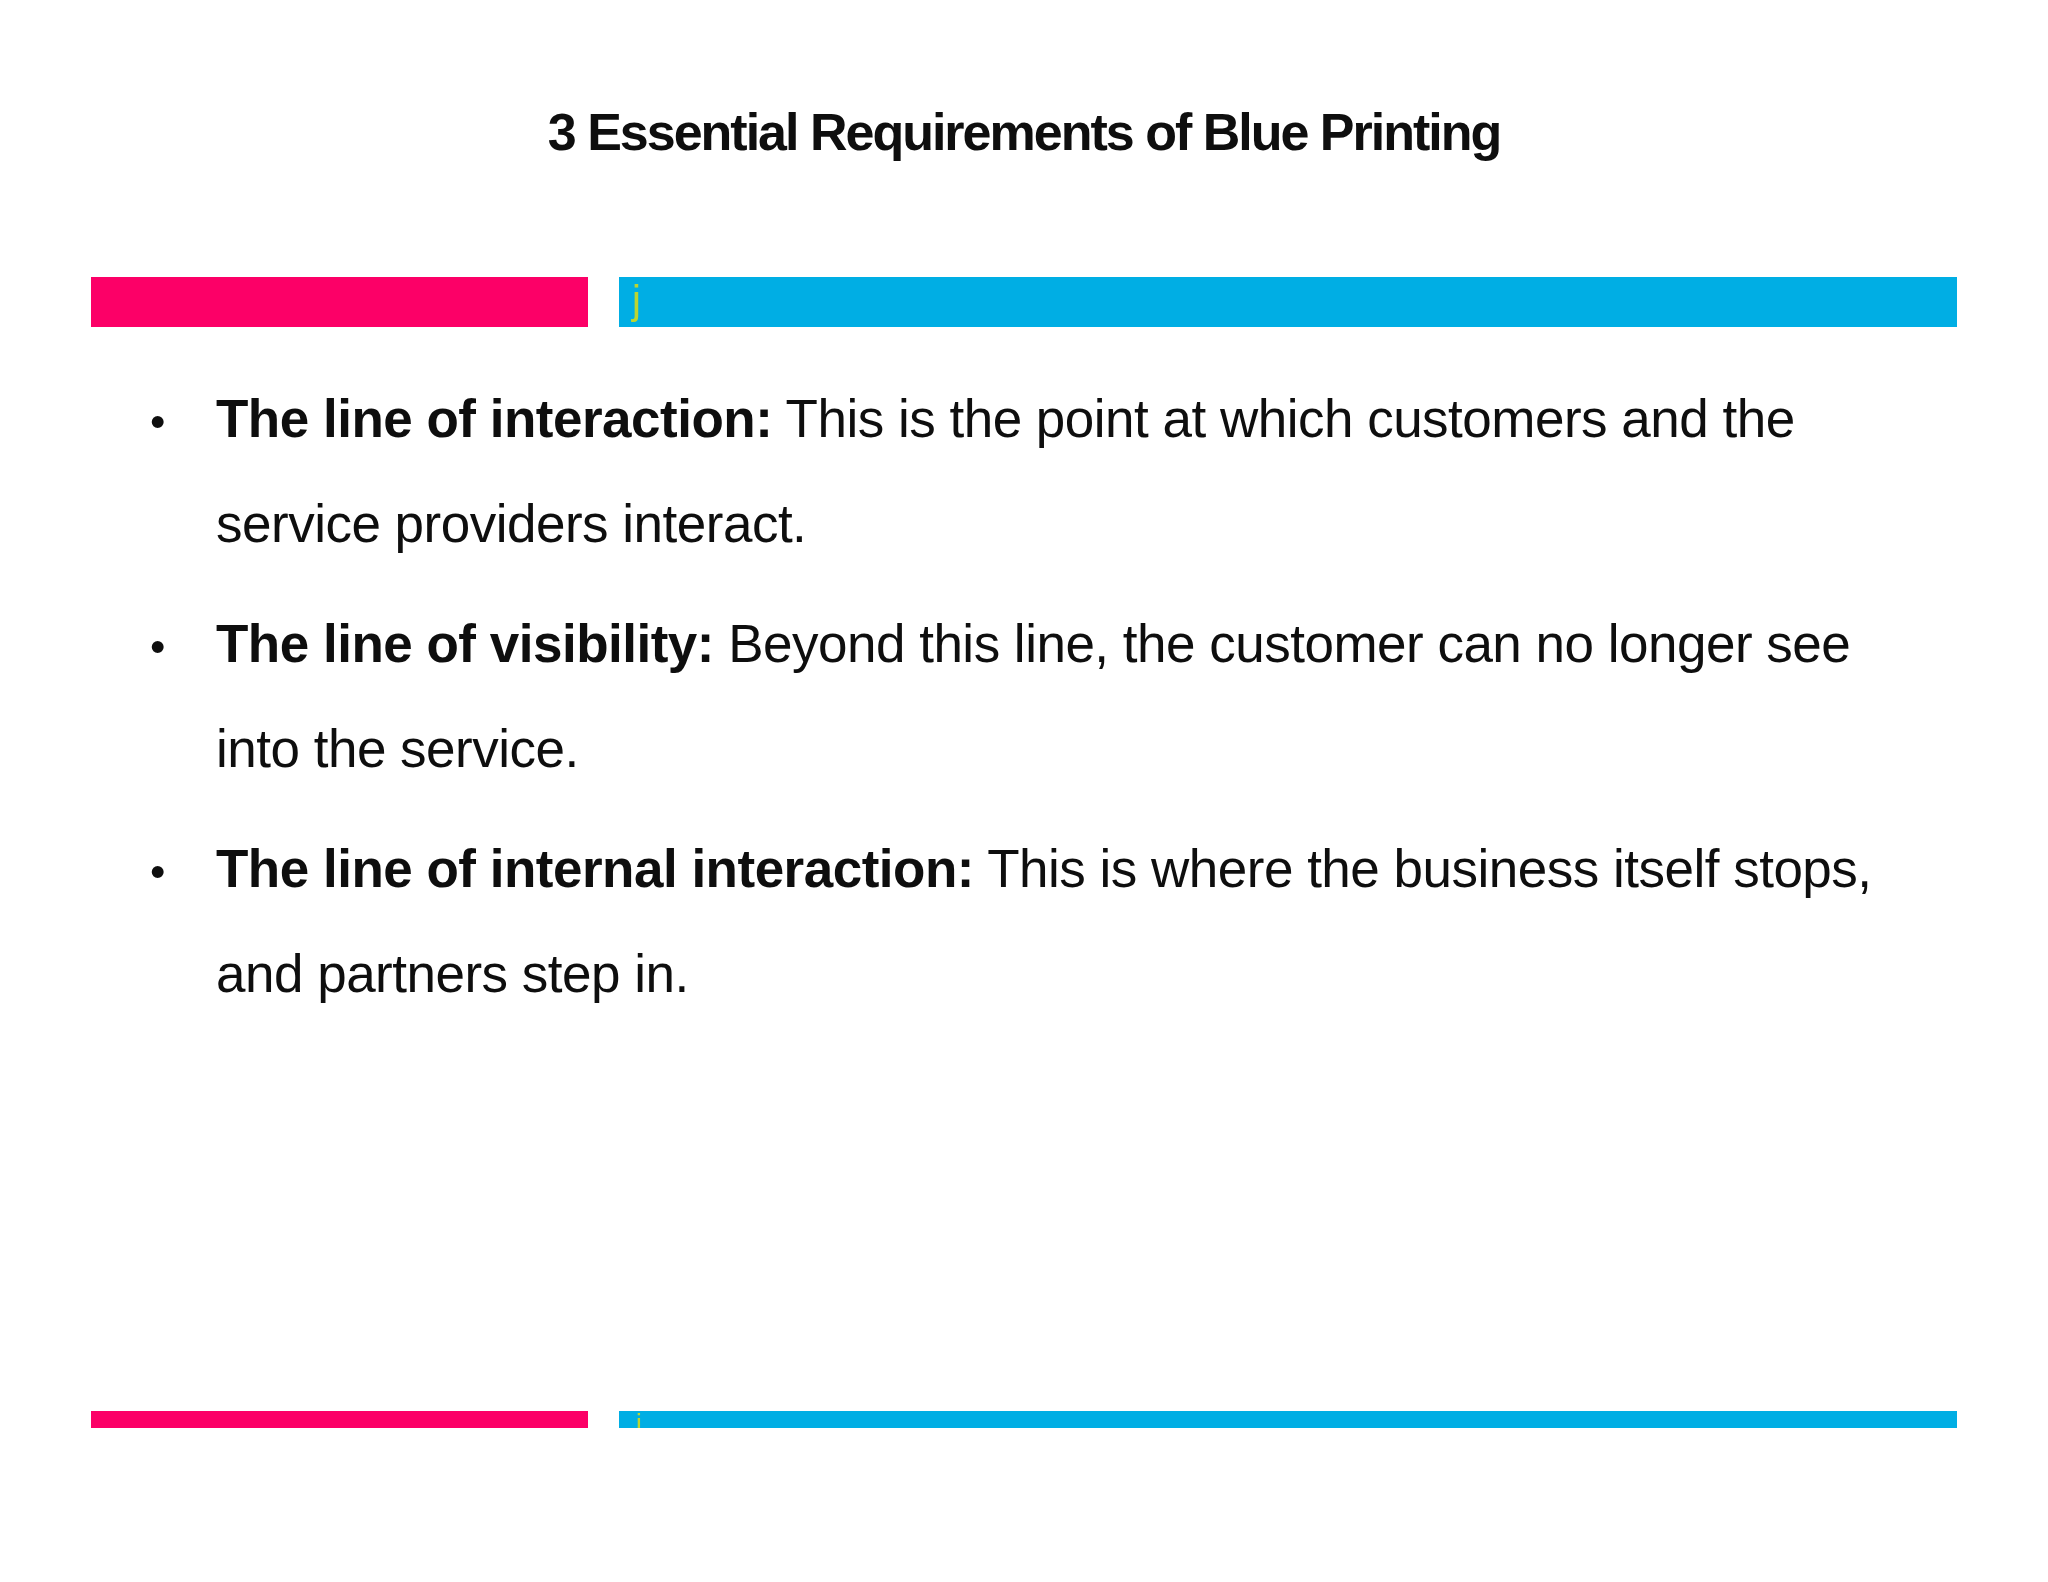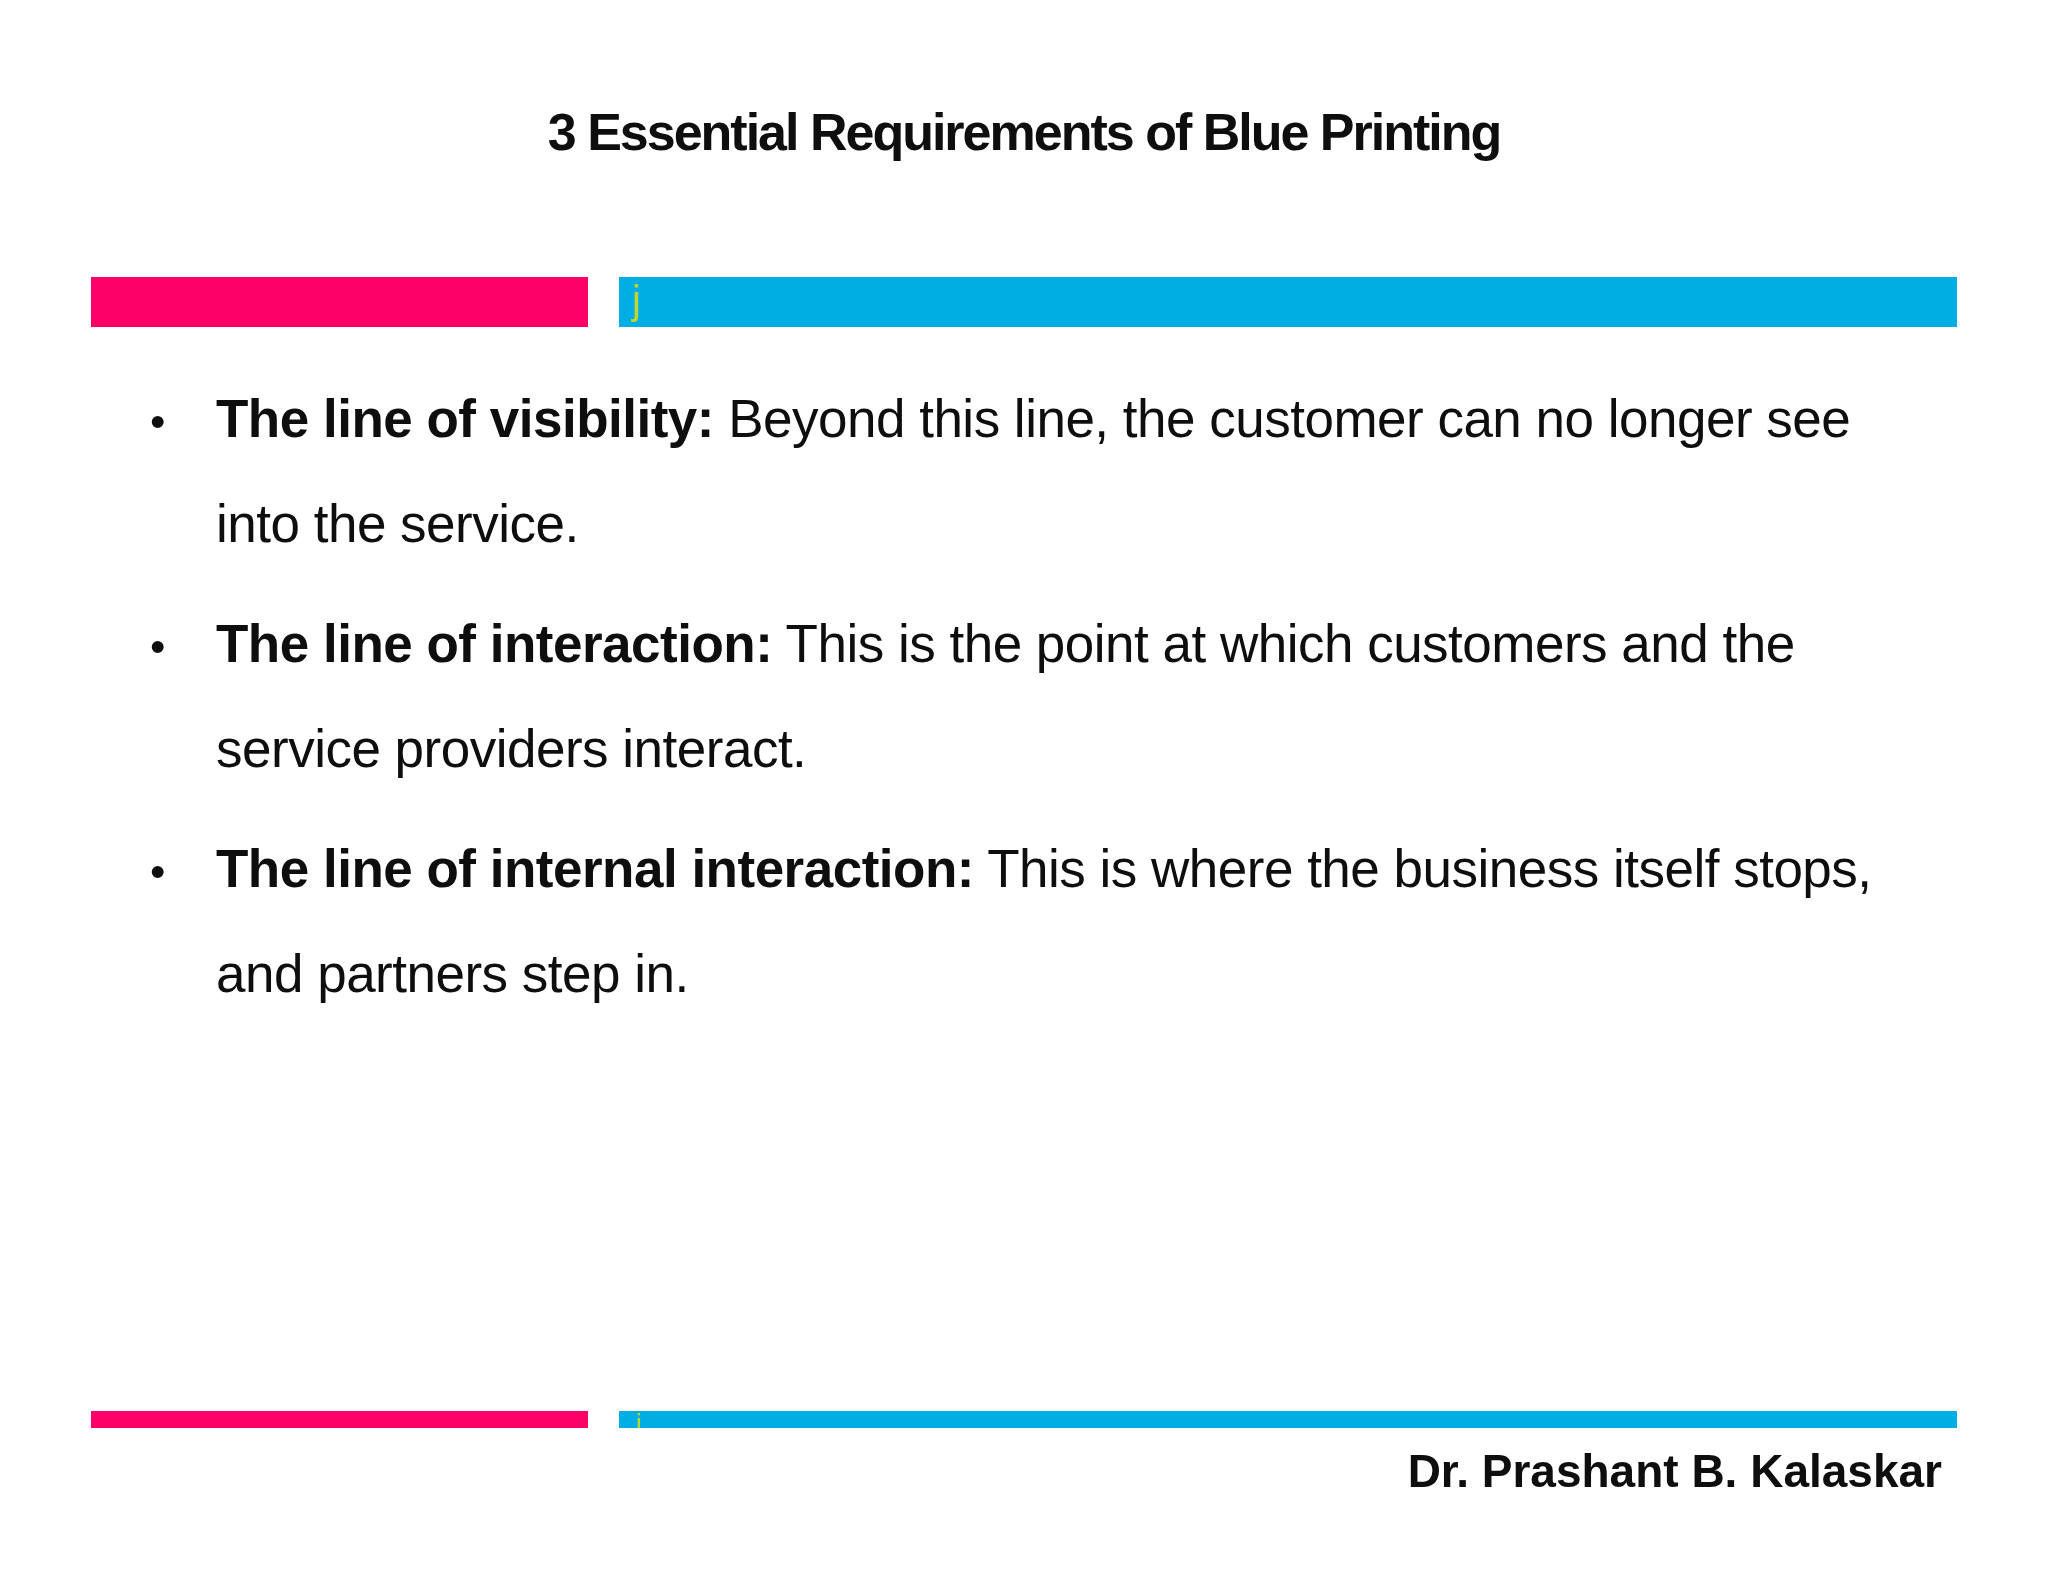--- a/index.html
+++ b/index.html
@@ -137,36 +137,35 @@
   <div class="bars bars-top">
     <div class="bar-pink"></div>
     <div class="bar-cyan">
       <span class="j-mark">j</span>
     </div>
   </div>
 
   <div class="content">
 
     <p class="bullet-item">
-      <span class="bullet-dot">•</span><span class="bullet-lead">The line of visibility:</span><span> Beyond this line, the customer can no longer see into the service.</span>
+      <span class="bullet-dot">•</span><span class="bullet-lead">The line of interaction:</span><span> This is the point at which customers and the service providers interact.</span>
     </p>
 
     <p class="bullet-item">
-      <span class="bullet-dot">•</span><span class="bullet-lead">The line of interaction:</span><span> This is the point at which customers and the service providers interact.</span>
+      <span class="bullet-dot">•</span><span class="bullet-lead">The line of visibility:</span><span> Beyond this line, the customer can no longer see into the service.</span>
     </p>
 
     <p class="bullet-item">
       <span class="bullet-dot">•</span><span class="bullet-lead">The line of internal interaction:</span><span> This is where the business itself stops, and partners step in.</span>
     </p>
 
 
   </div>
 
   <div class="bars bars-bottom">
     <div class="bar-pink"></div>
     <div class="bar-cyan">
       <span class="j-mark-small">j</span>
     </div>
   </div>
 
-  <div class="footer-author">Dr. Prashant B. Kalaskar</div>
 
 </div>
 
 </body></html>

